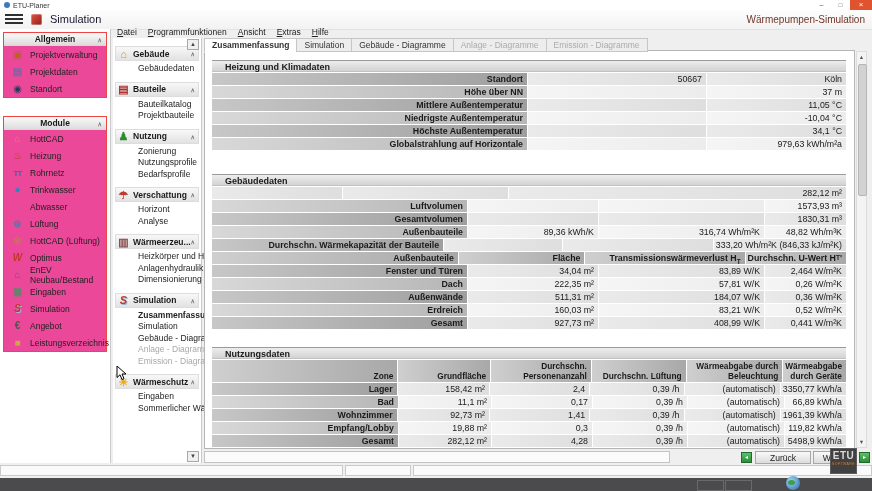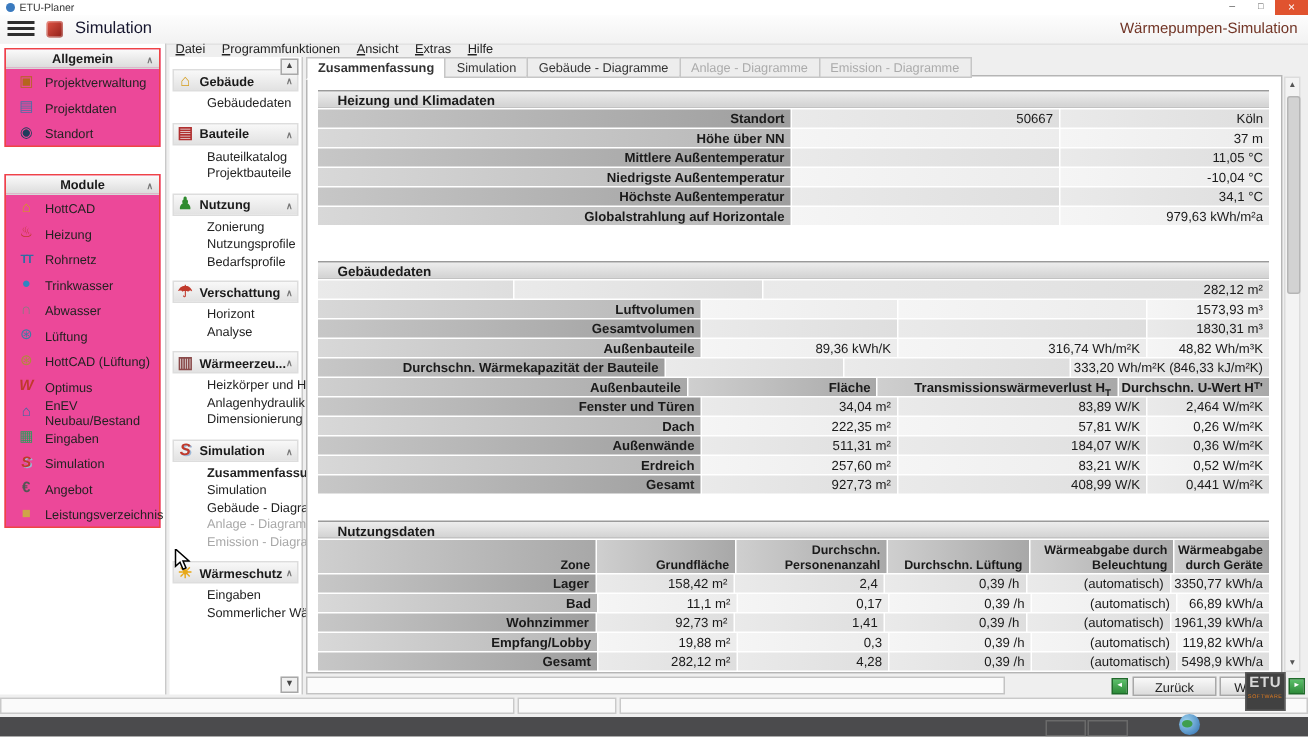--- a/index.html
+++ b/index.html
@@ -451,21 +451,21 @@
     <span class="cell c3" data-name="value-cell">0,26 W/m²K</span>
   </div>
             <div class="row" data-name="table-row">
     <span class="cell c0 lbl" data-name="row-label-cell">Außenwände</span>
     <span class="cell c1" data-name="value-cell">511,31 m²</span>
     <span class="cell c2" data-name="value-cell">184,07 W/K</span>
     <span class="cell c3" data-name="value-cell">0,36 W/m²K</span>
   </div>
             <div class="row" data-name="table-row">
     <span class="cell c0 lbl" data-name="row-label-cell">Erdreich</span>
-    <span class="cell c1" data-name="value-cell">257,60 m²</span>
+    <span class="cell c1" data-name="value-cell">160,03 m²</span>
     <span class="cell c2" data-name="value-cell">83,21 W/K</span>
     <span class="cell c3" data-name="value-cell">0,52 W/m²K</span>
   </div>
             <div class="row" data-name="table-row">
     <span class="cell c0 lbl" data-name="row-label-cell">Gesamt</span>
     <span class="cell c1" data-name="value-cell">927,73 m²</span>
     <span class="cell c2" data-name="value-cell">408,99 W/K</span>
     <span class="cell c3" data-name="value-cell">0,441 W/m²K</span>
   </div>
           </div>

